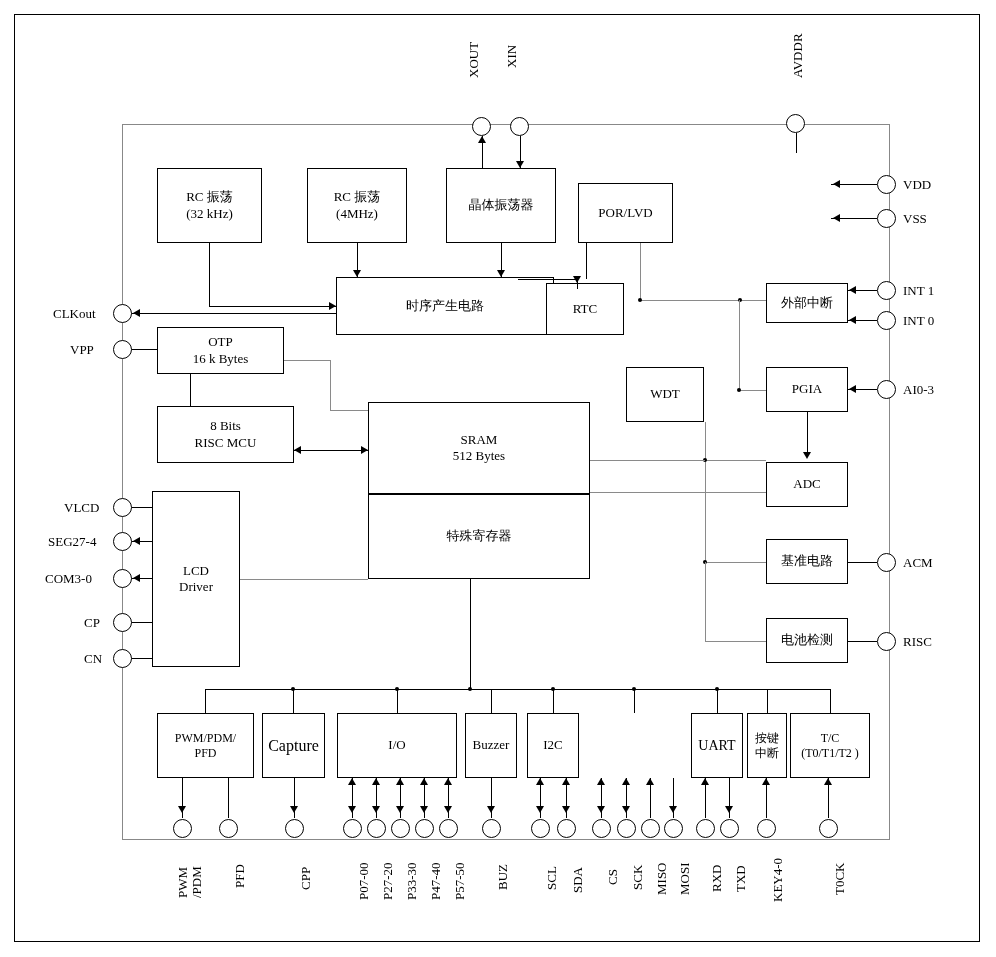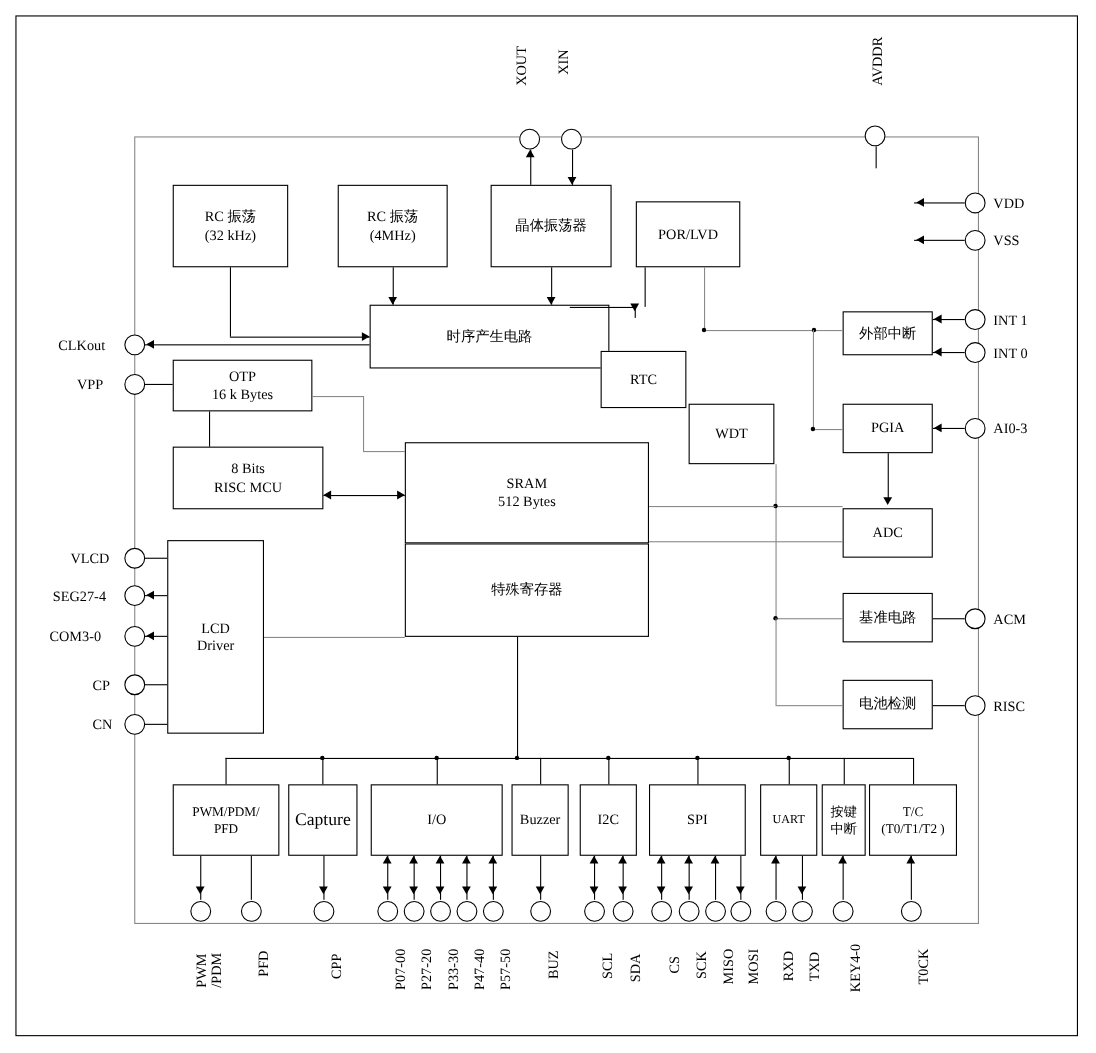--- a/index.html
+++ b/index.html
@@ -35,21 +35,21 @@
   <div class="chip-border"></div>
 
   <div class="box multi" style="left:157px;top:168px;width:105px;height:75px;">RC 振荡
 (32 kHz)</div>
   <div class="box multi" style="left:307px;top:168px;width:100px;height:75px;">RC 振荡
 (4MHz)</div>
   <div class="box multi" style="left:446px;top:168px;width:110px;height:75px;">晶体振荡器</div>
   <div class="box multi" style="left:578px;top:183px;width:95px;height:60px;">POR/LVD</div>
 
   <div class="box multi" style="left:336px;top:277px;width:218px;height:58px;">时序产生电路</div>
-  <div class="box multi" style="left:546px;top:283px;width:78px;height:52px;margin-top:36px;">RTC</div>
+  <div class="box multi" style="left:546px;top:283px;width:78px;height:52px;">RTC</div>
   <div class="box multi" style="left:766px;top:283px;width:82px;height:40px;">外部中断</div>
 
   <div class="box multi" style="left:157px;top:327px;width:127px;height:47px;">OTP
 16 k Bytes</div>
   <div class="box multi" style="left:626px;top:367px;width:78px;height:55px;">WDT</div>
   <div class="box multi" style="left:766px;top:367px;width:82px;height:45px;">PGIA</div>
 
   <div class="box multi" style="left:157px;top:406px;width:137px;height:57px;">8 Bits
 RISC MCU</div>
   <div class="box multi" style="left:368px;top:402px;width:222px;height:92px;">SRAM
@@ -62,22 +62,21 @@
   <div class="box multi" style="left:152px;top:491px;width:88px;height:176px;">LCD
 Driver</div>
   <div class="box multi" style="left:766px;top:618px;width:82px;height:45px;">电池检测</div>
 
   <div class="box multi" style="left:157px;top:713px;width:97px;height:65px;font-size:12px;">PWM/PDM/
 PFD</div>
   <div class="box multi" style="left:262px;top:713px;width:63px;height:65px;font-size:16px;">Capture</div>
   <div class="box multi" style="left:337px;top:713px;width:120px;height:65px;">I/O</div>
   <div class="box multi" style="left:465px;top:713px;width:52px;height:65px;font-size:13px;">Buzzer</div>
   <div class="box multi" style="left:527px;top:713px;width:52px;height:65px;">I2C</div>
-  <div class="box multi" style="left:590px;top:713px;width:88px;height:65px;">SPI</div>
-  <div class="box multi" style="left:691px;top:713px;width:52px;height:65px;font-size:11px;">UART</div>
+  <div class="box multi" style="left:691px;top:713px;width:52px;height:65px;font-size:14px;">UART</div>
   <div class="box multi" style="left:747px;top:713px;width:40px;height:65px;font-size:12px;">按键
 中断</div>
   <div class="box multi" style="left:790px;top:713px;width:80px;height:65px;font-size:12px;">T/C
 (T0/T1/T2 )</div>
 
   <div class="ln v" style="left:482px;top:136px;height:32px;"></div>
   <div class="arrow up" style="left:478px;top:136px;"></div>
   <div class="ln v" style="left:520px;top:136px;height:32px;"></div>
   <div class="arrow down" style="left:516px;top:161px;"></div>
 

